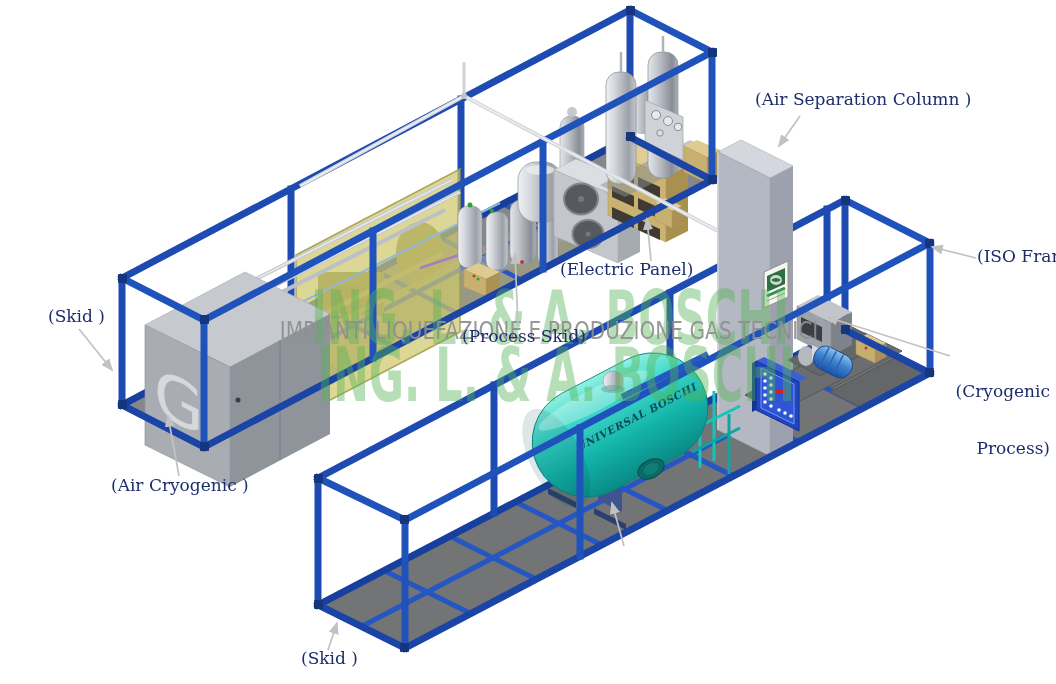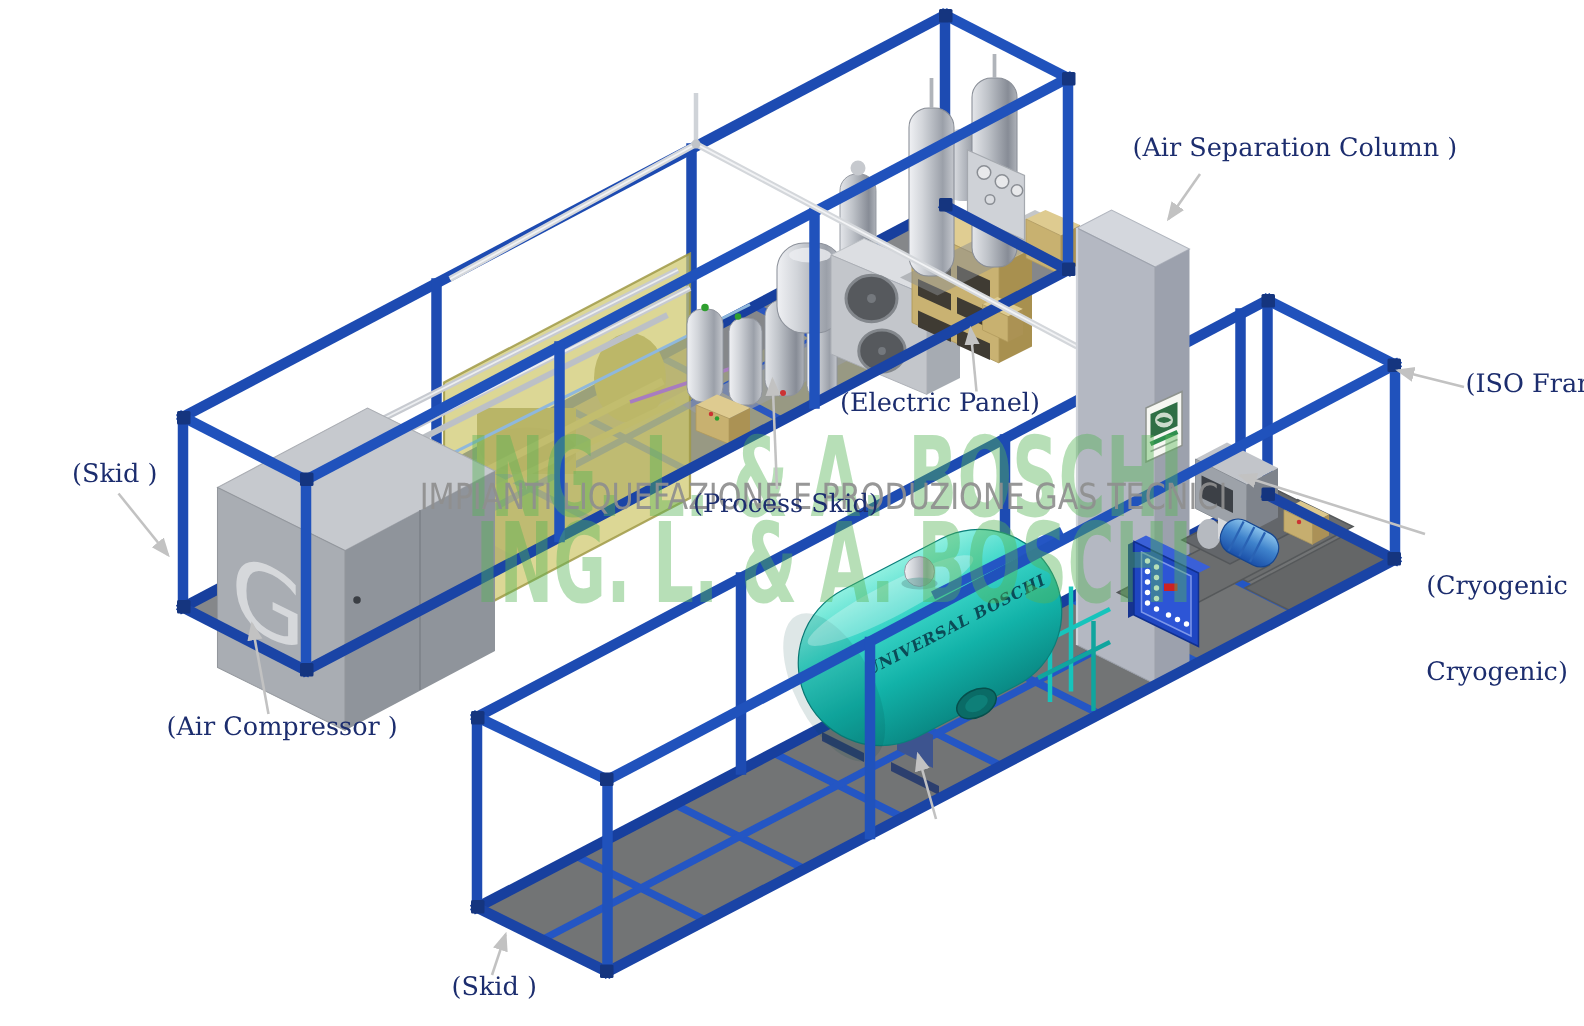--- a/index.html
+++ b/index.html
@@ -1,20 +1,20 @@
 <!DOCTYPE html>
 <html><head>
 <meta charset="utf-8">
 <style>
   html,body{margin:0;padding:0;background:#ffffff;}
   .stage{position:relative;width:1056px;height:684px;background:#ffffff;overflow:hidden;
          font-family:"DejaVu Serif","Liberation Serif",serif;}
   .stage svg{position:absolute;left:0;top:0;}
   .label{position:absolute;color:#1c2d6e;font-size:17px;line-height:19px;white-space:pre;text-align:right;}
-  .label.center{text-align:center;}
+  .label.center{}
 </style>
 </head>
 <body>
 
 <div class="stage">
 <svg width="1056" height="684" viewBox="0 0 1056 684">
   <defs>
     <linearGradient id="silv" x1="0" y1="0" x2="1" y2="0">
       <stop offset="0" stop-color="#f0f1f4"></stop>
           <stop offset="0.3" stop-color="#d2d5da"></stop>
@@ -366,23 +366,23 @@
     <line x1="651" y1="261" x2="647" y2="219" marker-end="url(#arr)"></line>
     <line x1="518" y1="326" x2="515" y2="253" marker-end="url(#arr)"></line>
     <line x1="950" y1="356" x2="827" y2="317" marker-end="url(#arr)"></line>
     <line x1="179" y1="476" x2="168" y2="416" marker-end="url(#arr)"></line>
     <line x1="624" y1="546" x2="612" y2="503" marker-end="url(#arr)"></line>
     <line x1="328" y1="650" x2="337" y2="623" marker-end="url(#arr)"></line>
   </g>
 </svg>
 
 <div class="label" style="left:48px;top:307px">(Skid )</div>
-<div class="label" style="left:111px;top:476px">(Air Compressor )</div>
+<div class="label" style="left:111px;top:476px">(Air Cryogenic )</div>
 <div class="label" style="left:462px;top:327px">(Process Skid)</div>
 <div class="label" style="left:560px;top:260px">(Electric Panel)</div>
 <div class="label" style="left:755px;top:90px">(Air Separation Column )</div>
 <div class="label" style="left:977px;top:247px">(ISO Frame )</div>
 <div class="label center" style="left:946px;top:344px;width:104px">
   <div>(Cryogenic</div>
-  <div>Cryogenic)</div>
+  <div>Process)</div>
 </div>
 <div class="label" style="left:301px;top:649px">(Skid )</div>
 </div>
 
 </body></html>

